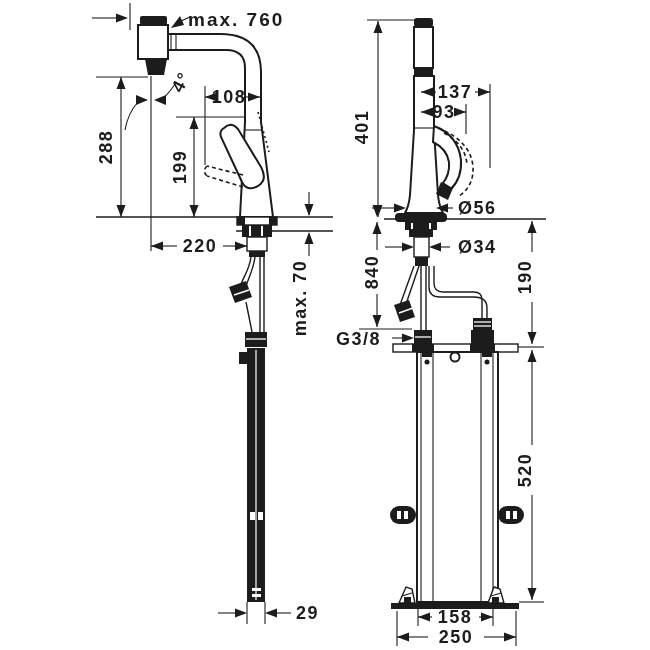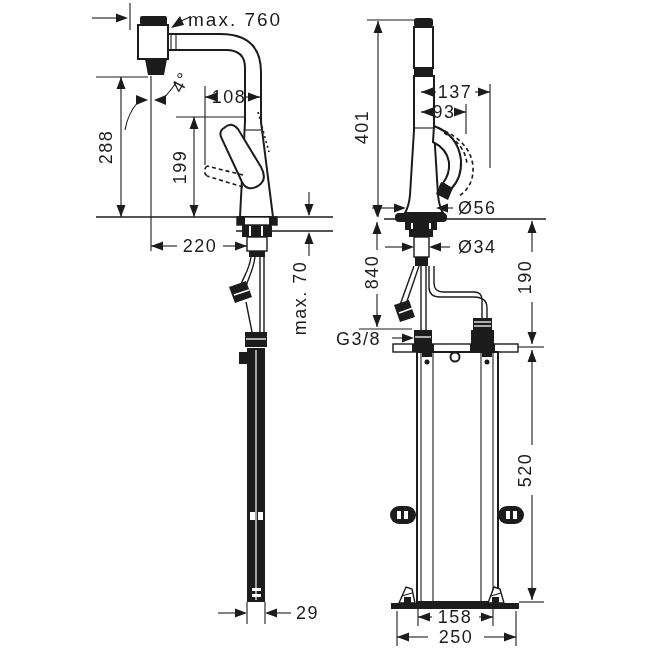--- a/index.html
+++ b/index.html
@@ -1,16 +1,16 @@
 <!DOCTYPE html>
 <html><head>
 <meta charset="utf-8">
 <style>
   html,body{margin:0;padding:0;background:#ffffff;}
-  .stage{width:650px;height:650px;background:#ffffff;position:relative;overflow:hidden;}
+  .stage{width:650px;height:650px;background:#ffffff;position:relative;overflow:hidden;font-weight:bold;}
   svg{display:block;}
   .ln{stroke:#1c1c1c;stroke-width:1.1;fill:none;}
   .outline{stroke:#1c1c1c;stroke-width:2;fill:#ffffff;}
   .blk{fill:#1c1c1c;stroke:none;}
   .wht{fill:#ffffff;stroke:none;}
   .dash{stroke:#1c1c1c;stroke-width:1.6;fill:none;stroke-dasharray:4 3;}
   .dot{stroke:#1c1c1c;stroke-width:1.6;fill:none;stroke-dasharray:2 3;}
   .arr{fill:#1c1c1c;stroke:none;}
   text{font-family:"Liberation Sans","DejaVu Sans",sans-serif;font-size:18px;
        fill:#1c1c1c;letter-spacing:1.5px;}

